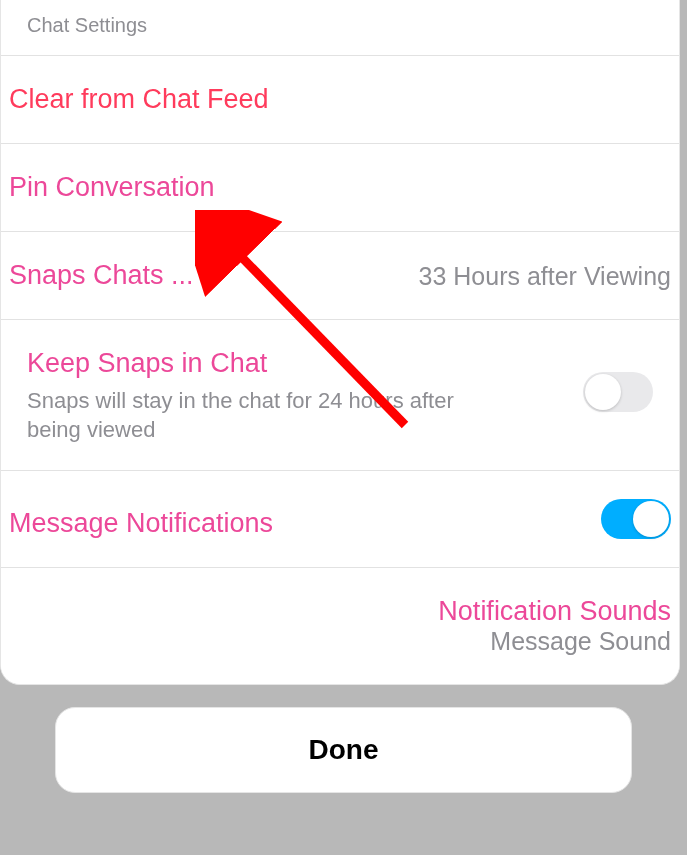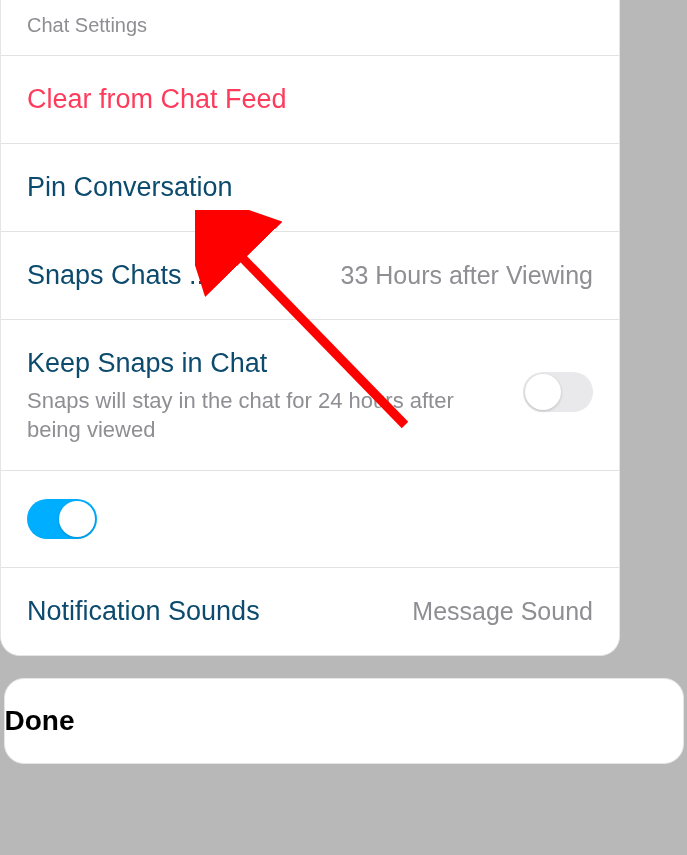--- a/index.html
+++ b/index.html
@@ -10,46 +10,47 @@
     body {
       font-family: -apple-system, BlinkMacSystemFont, "Segoe UI", Helvetica, Arial, sans-serif;
       background: #b8b8b8;
       width: 687px;
       height: 855px;
       overflow: hidden;
       position: relative;
     }
     .panel {
       background: #ffffff;
-      width: 620px;
+      width: 680px;
       border-radius: 0 0 20px 20px;
       overflow: hidden;
       border: 1px solid #e5e5e5;
       border-top: none;
     }
     .section-header {
       padding: 14px 26px 18px 26px;
       font-size: 20px;
       color: #8e8e93;
       border-bottom: 1px solid #e2e2e2;
     }
     .row {
       display: flex;
-      align-items: center;
+      align-items: flex-end;
       justify-content: space-between;
-      padding: 28px 26px;
+      padding: 28px 8px;
       border-bottom: 1px solid #e2e2e2;
       background: #fff;
     }
     .row.last {
       border-bottom: none;
+      flex-direction: column;
     }
     .row-label {
       font-size: 27px;
-      color: #0c4a6e;
+      color: #ec4899;
       font-weight: 400;
     }
     .row-label.danger {
       color: #ff3b5c;
     }
     .row-value {
       font-size: 25px;
       color: #8e8e93;
     }
     .row-stack {
@@ -97,24 +98,24 @@
       right: 2px;
     }
     .gap-area {
       height: 22px;
       background: #b8b8b8;
       width: 687px;
       position: relative;
     }
     .done-button {
       background: #ffffff;
-      width: 680px;
+      width: 577px;
       margin: 0 auto;
       border-radius: 20px;
-      text-align: left;
+      text-align: center;
       padding: 26px 0;
       font-size: 28px;
       font-weight: 600;
       color: #000;
       border: 1px solid #e5e5e5;
     }
     .arrow-overlay {
       position: absolute;
       pointer-events: none;
       z-index: 10;
@@ -143,20 +144,21 @@
     <div class="row-stack">
       <span class="row-label">Keep Snaps in Chat</span>
       <span class="row-sublabel">Snaps will stay in the chat for 24 hours after being viewed</span>
     </div>
     <div class="toggle off" style="margin-top:24px;">
       <div class="toggle-knob"></div>
     </div>
   </div>
 
   <div class="row">
+    <span class="row-label">Message Notifications</span>
     <div class="toggle on">
       <div class="toggle-knob"></div>
     </div>
   </div>
 
   <div class="row last">
     <span class="row-label">Notification Sounds</span>
     <span class="row-value">Message Sound</span>
   </div>
 </div>

